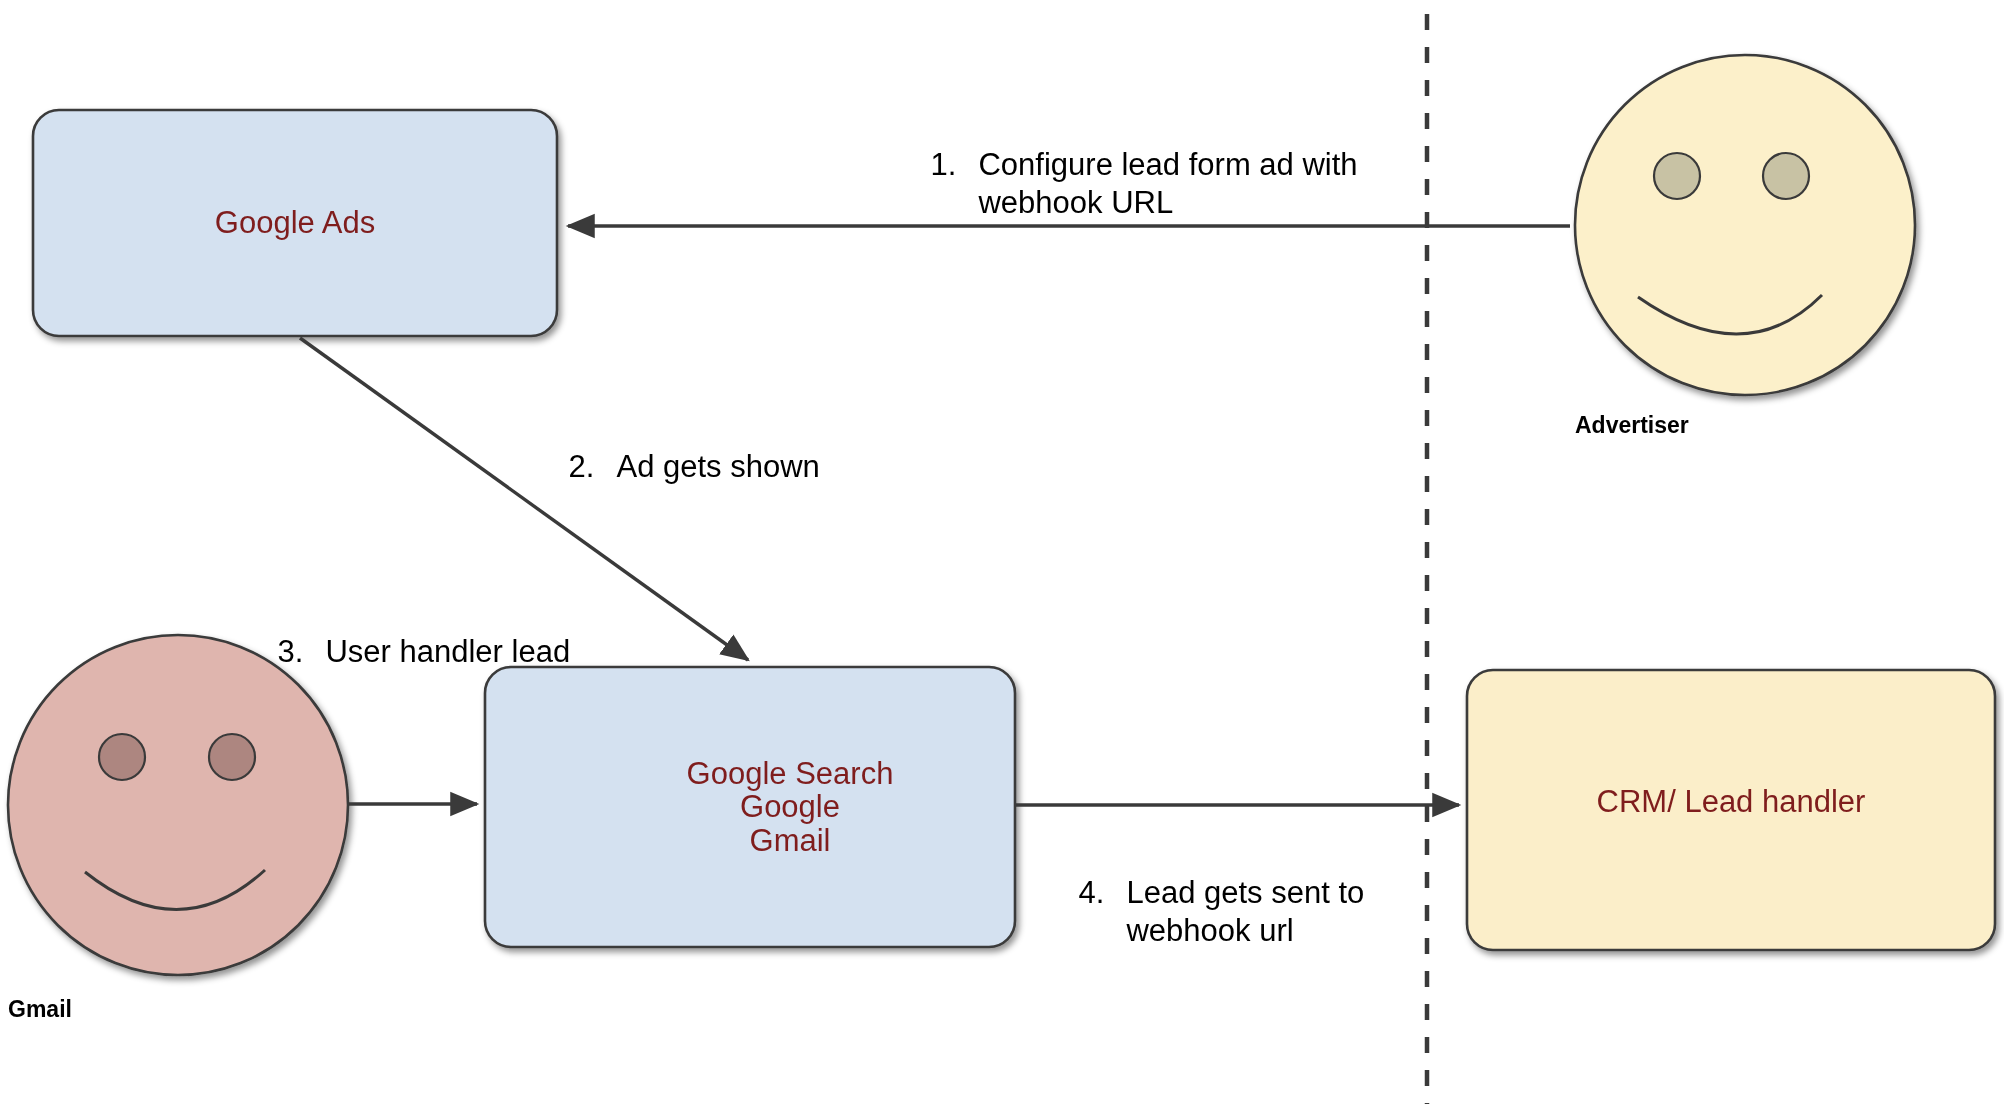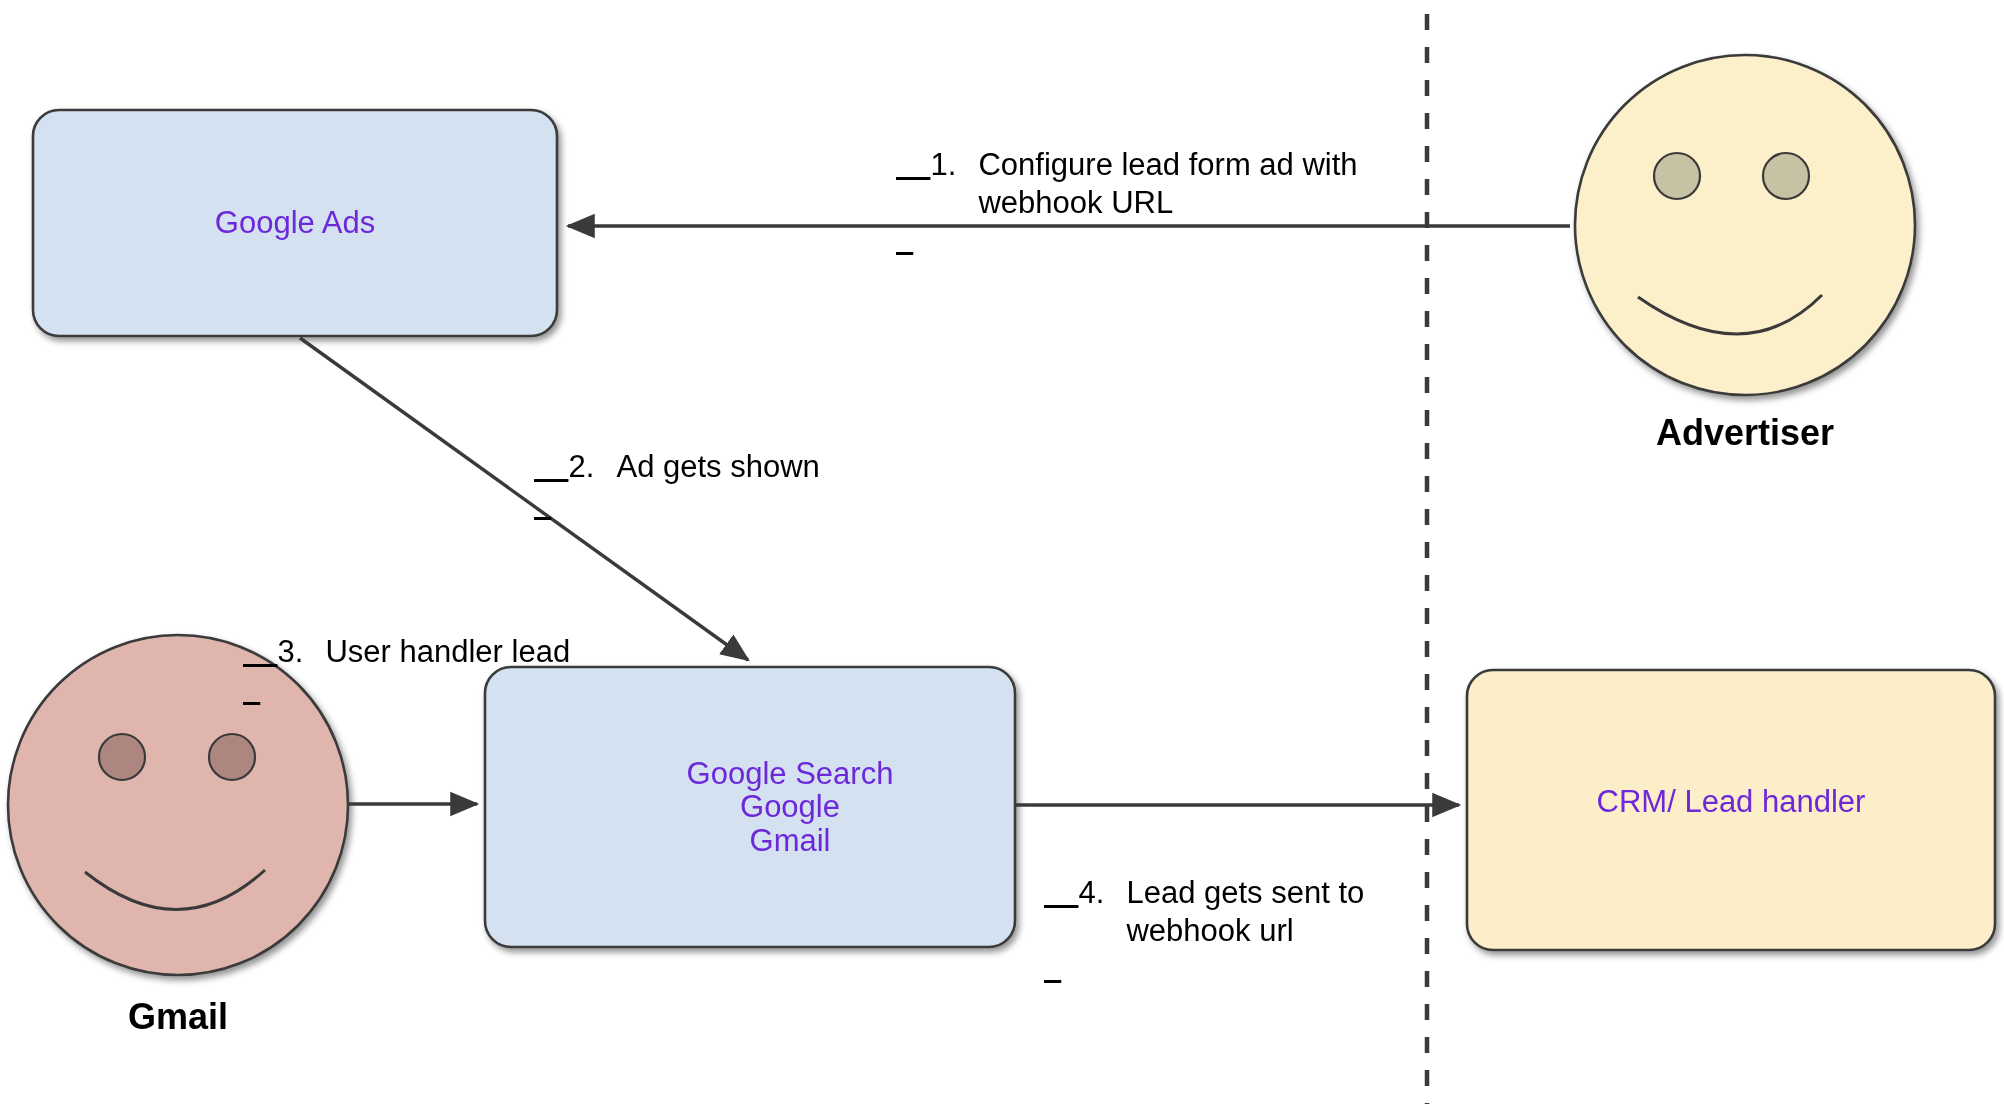--- a/index.html
+++ b/index.html
@@ -25,40 +25,38 @@
     width: 2004px;
     height: 1116px;
   }
   .node-label {
     position: absolute;
     display: flex;
     align-items: center;
     justify-content: center;
     flex-direction: column;
     text-align: center;
-    color: #6d28d9;
+    color: #7f1d1d;
     font-size: 31px;
     line-height: 1.08;
     pointer-events: none;
   }
   .node-label span { display: block; }
   .actor-caption {
     position: absolute;
-    text-align: center;
     font-weight: bold;
-    font-size: 36px;
+    font-size: 23px;
     color: #000000;
   }
   .step-label {
     position: absolute;
     color: #000000;
     font-size: 31px;
     line-height: 1.22;
     white-space: pre;
-    text-decoration: underline;
   }
   .step-label .num {
     display: inline-block;
     width: 48px;
   }
   .step-label .body {
     display: inline-block;
     vertical-align: top;
   }
 </style>

